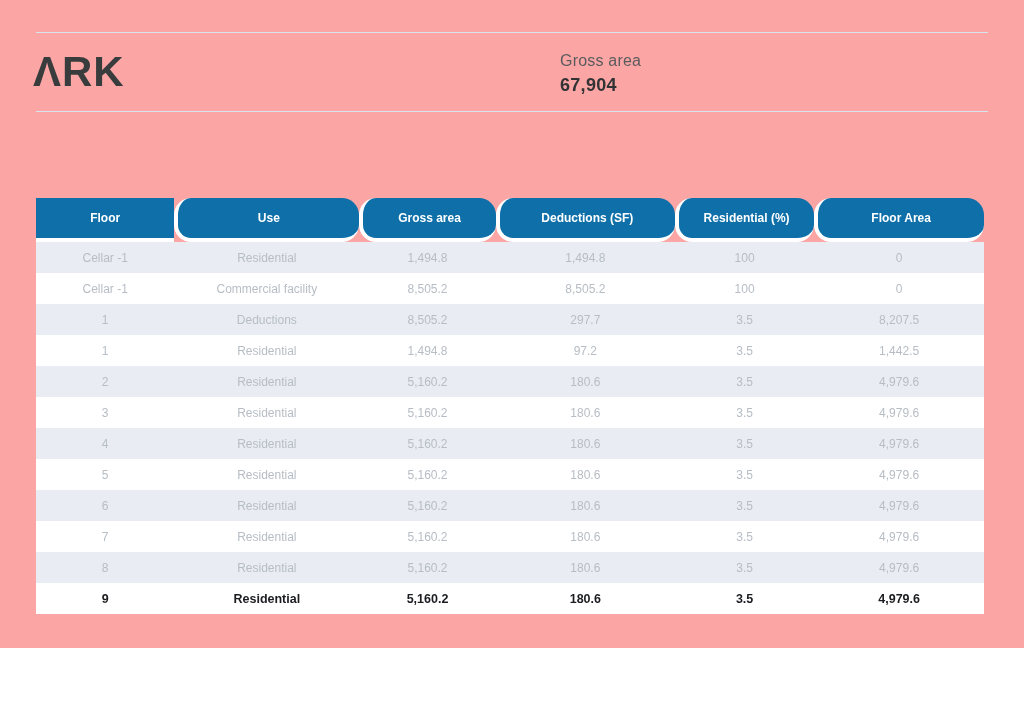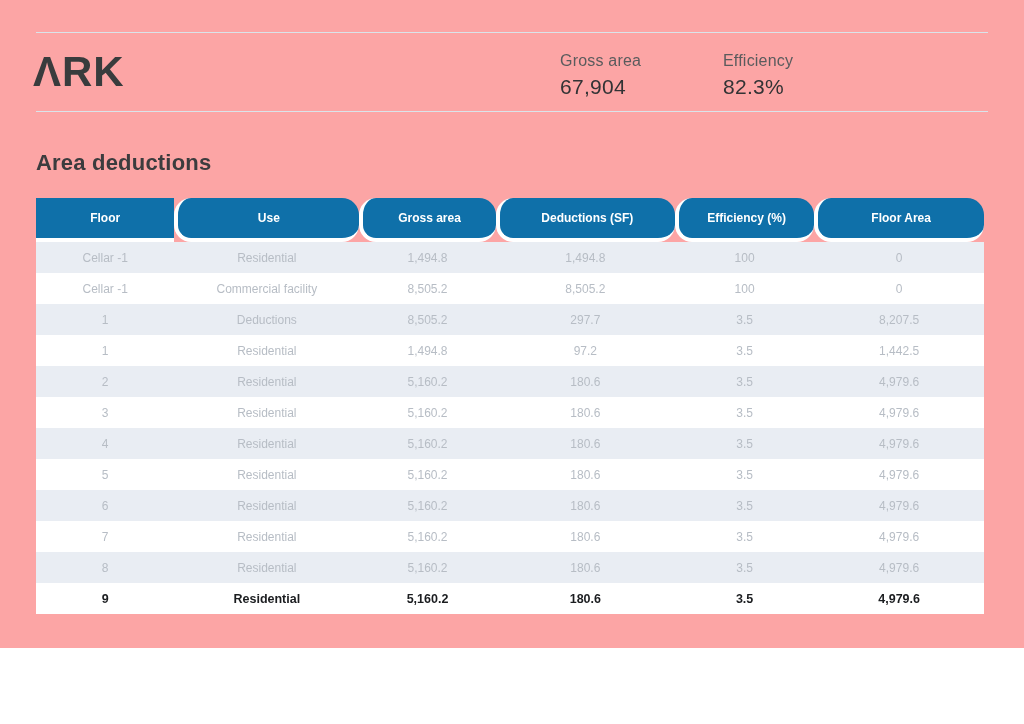--- a/index.html
+++ b/index.html
@@ -19,21 +19,21 @@
     border-top: 1px solid var(--rule, #dae4ea);
     border-bottom: 1px solid var(--rule, #dae4ea);
   }
   .logo {
     position: absolute; left: -3px; top: 18px;
     font-size: 42px; font-weight: 700; letter-spacing: 1px;
     color: #393c3d; line-height: 1; cursor: pointer;
   }
   .stat { position: absolute; top: 19px; }
   .stat .stat-label { display: block; font-size: 16px; color: #5a5b5d; letter-spacing: 0.2px; }
-  .stat .stat-value { display: block; margin-top: 5px; font-size: 21px; font-weight: 400; color: #323335; letter-spacing: 0.3px; }
+  .stat .stat-value { display: block; margin-top: 5px; font-size: 18px; font-weight: 700; color: #323335; letter-spacing: 0.3px; }
   .stat-0 { left: 524px; }
   .stat-1 { left: 687px; }
   .stat-2 { left: 841px; }
 
   
   .page-title {
     position: absolute; left: 36px; top: 150px;
     font-size: 22px; font-weight: 800; color: #3c3c3e; letter-spacing: 0.2px;
   }
 
@@ -83,45 +83,40 @@
 
 <div class="frame">
 
   <div class="header">
     <div class="logo">ΛRK</div>
 
     <div class="stat stat-0">
       <span class="stat-label">Gross area</span>
       <span class="stat-value">67,904</span>
     </div>
-    <div class="stat stat-1">
-      <span class="stat-label">Efficiency</span>
-      <span class="stat-value">82.3%</span>
-    </div>
   </div>
 
-  <h1 class="page-title">Area deductions</h1>
 
   <div class="table-wrap">
     <table>
       <colgroup>
         <col class="c-floor">
           <col class="c-use">
           <col class="c-gross">
         <col class="c-dedsf">
           <col class="c-dedpct">
           <col class="c-zoning">
       </colgroup>
       <thead>
         <tr>
           <th>Floor</th>
           <th>Use</th>
           <th>Gross area</th>
           <th>Deductions (SF)</th>
-          <th>Efficiency (%)</th>
+          <th>Residential (%)</th>
           <th>Floor Area</th>
         </tr>
       </thead>
       <tbody>
           <tr class="striped">
     <td>Cellar -1</td>
     <td>Residential</td>
     <td>1,494.8</td>
     <td>1,494.8</td>
     <td>100</td>

